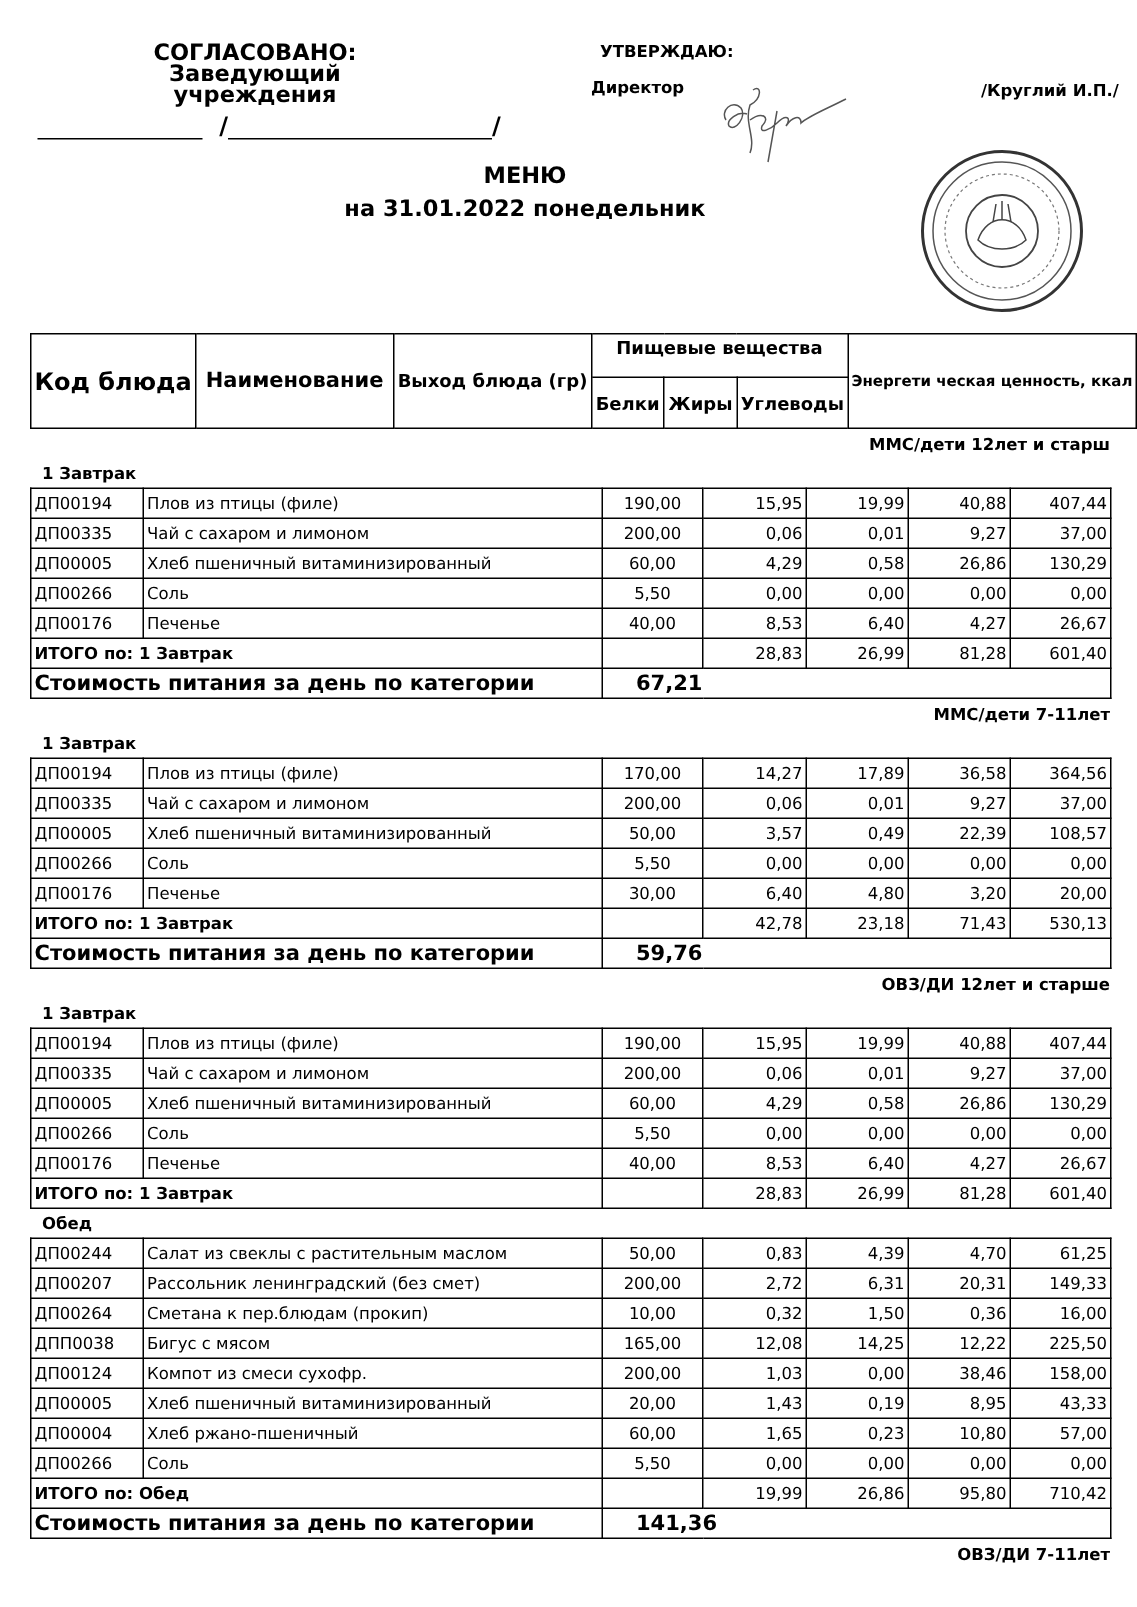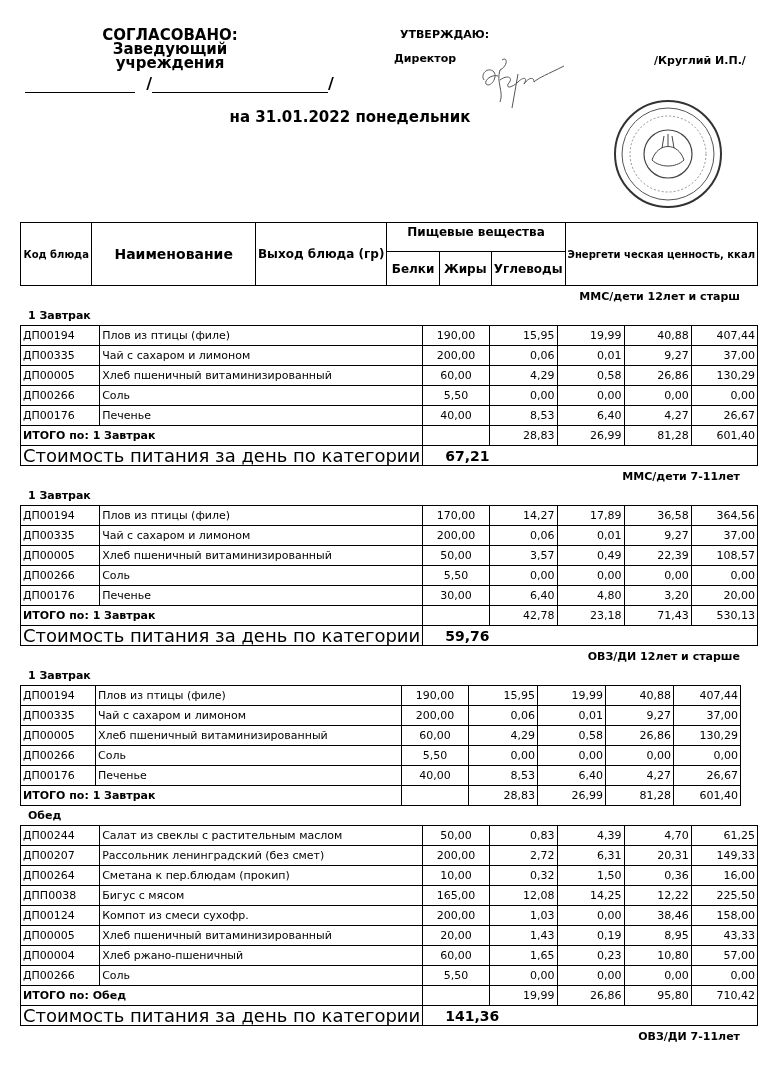--- a/index.html
+++ b/index.html
@@ -16,21 +16,21 @@
   .title { left:180px; top:106px; width:340px; text-align:center; font-size:15px; font-weight:bold; line-height:22px; }
   .seal { left:612px; top:98px; width:112px; height:112px; }
   .sigsvg { left:478px; top:52px; width:90px; height:60px; }
 
   table.menu { position:absolute; left:20px; border-collapse:collapse; table-layout:fixed; font-size:11px; }
   table.menu td { border:1px solid #000; padding:0 2px; height:19px; line-height:18px; white-space:nowrap; overflow:hidden; }
   col.c1 { width:75px; } col.c2 { width:306px; } col.c3 { width:67px; }
   col.c4 { width:69px; } col.c5 { width:68px; } col.c6 { width:68px; } col.c7 { width:67px; }
   .r { text-align:right; } .c { text-align:center; }
   .cost td { height:20px; }
-  .cost .lbl { font-size:18px; font-weight:normal; }
+  .cost .lbl { font-size:14px; font-weight:bold; }
   .cost .val { font-size:14px; font-weight:bold; padding-left:22px; }
   .headtbl td { font-weight:bold; text-align:center; font-size:12px; line-height:14px; height:auto; white-space:normal; }
   .cat { position:absolute; left:20px; width:720px; text-align:right; font-size:11px; font-weight:bold; }
   .meal { position:absolute; left:28px; font-size:11px; font-weight:bold; }
 </style>
 </head>
 <body>
 
 <div class="abs hdr-left">
   <div>СОГЛАСОВАНО:</div>
@@ -39,20 +39,21 @@
 <div class="abs sign-lines"><span class="ln" style="width:110px"></span>  /<span class="ln" style="width:176px"></span>/</div>
 
 <div class="abs utv">УТВЕРЖДАЮ:</div>
 <div class="abs dir">Директор</div>
 <svg class="abs sigsvg" viewBox="0 0 90 60">
   <path d="M6 28 C2 22,10 14,16 20 C20 26,12 36,8 32 C6 28,14 22,20 24 M24 8 C30 4,30 14,22 18 C18 30,26 40,22 50 M22 28 C30 22,36 26,30 32 C28 38,36 34,40 30 M40 22 L34 56 M40 30 C46 24,50 26,46 32 C50 26,56 24,56 30 C60 26,70 22,86 14" fill="none" stroke="#555" stroke-width="1"></path>
 </svg>
 <div class="abs name">/Круглий И.П./</div>
 
 <div class="abs title">
+  <div>МЕНЮ</div>
   <div>на 31.01.2022  понедельник</div>
 </div>
 
 <svg class="abs seal" viewBox="0 0 112 112">
   <circle cx="56" cy="56" r="53" fill="none" stroke="#333" stroke-width="2"></circle>
   <circle cx="56" cy="56" r="46" fill="none" stroke="#555" stroke-width="1"></circle>
   <circle cx="56" cy="56" r="38" fill="none" stroke="#777" stroke-width="0.8" stroke-dasharray="2 2"></circle>
   <circle cx="56" cy="56" r="24" fill="none" stroke="#444" stroke-width="1.2"></circle>
   <path d="M40 62 C46 44,66 44,72 62 C64 70,48 70,40 62 Z" fill="none" stroke="#444" stroke-width="1"></path>
   <path d="M50 50 L52 38 M56 48 L56 36 M62 50 L60 38" stroke="#444" stroke-width="1"></path>
@@ -63,21 +64,21 @@
       <col class="c1">
       <col class="c2">
       <col class="c3">
       <col class="c4">
       <col class="c5">
       <col class="c6">
       <col class="c7">
     </colgroup>
   <tbody>
       <tr style="height:29px">
-    <td rowspan="2" style="font-size:10px;line-height:17px;height:62px">Код блюда</td>
+    <td rowspan="2" style="font-size:16px;line-height:17px;height:62px">Код блюда</td>
     <td rowspan="2" style="font-size:14px">Наименование</td>
     <td rowspan="2">Выход блюда (гр)</td>
     <td colspan="3" style="vertical-align:top;height:28px">Пищевые вещества</td>
     <td rowspan="2" style="font-size:10px;line-height:13px">Энергети ческая ценность, ккал</td>
   </tr>
   <tr style="height:33px">
     <td>Белки</td>
     <td>Жиры</td>
     <td>Углеводы</td>
   </tr>

